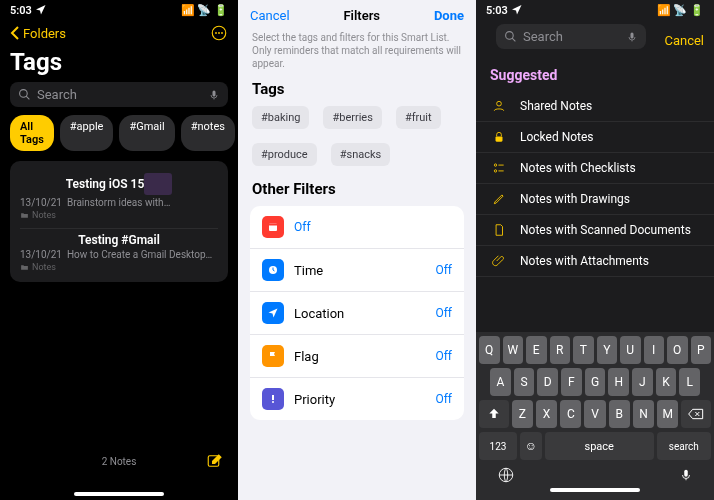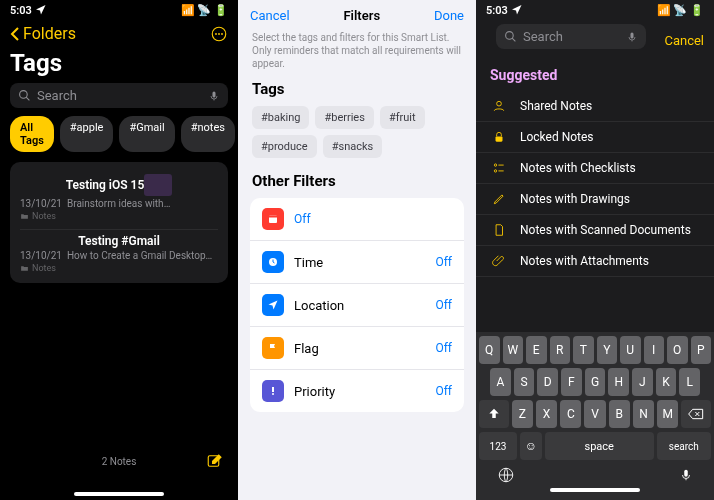--- a/index.html
+++ b/index.html
@@ -17,21 +17,21 @@
   .p2 { width: 238px; background: #f2f2f7; color: #000; }
   .p3 { width: 238px; background: #1c1c1e; color: #fff; }
 
   
   .status { display: flex; justify-content: space-between; align-items: center; padding: 4px 10px; font-size: 11px; font-weight: 600; height: 20px; }
   .status .right { display: flex; gap: 3px; align-items: center; }
   .status svg, .status .glyph { width: 12px; height: 12px; fill: currentColor; }
   .dark .status { color: #fff; }
 
   
-  .p1 .topnav { display: flex; justify-content: space-between; align-items: center; padding: 4px 10px 6px; color: #ffcc00; font-size: 16px; }
+  .p1 .topnav { display: flex; justify-content: space-between; align-items: center; padding: 4px 10px 6px; color: #ffcc00; font-size: 13px; }
   .p1 .back { display: flex; align-items: center; gap: 3px; }
   .p1 h1 { font-size: 24px; font-weight: 700; padding: 0 10px 6px; }
   .p1 .searchbar, .p3 .searchbar { background: #1c1c1e; border-radius: 8px; margin: 0 10px 8px; display: flex; align-items: center; padding: 5px 8px; gap: 6px; color: #8e8e93; font-size: 13px; }
   .p3 .searchbar { background: #2c2c2e; flex: 1; }
   .p1 .tagrow { display: flex; gap: 6px; padding: 0 10px 10px; }
   .p1 .tag { background: #2c2c2e; border-radius: 14px; padding: 5px 10px; font-size: 11px; color: #fff; }
   .p1 .tag.active { background: #ffcc00; color: #000; font-weight: 600; }
   .p1 .notes { background: #1c1c1e; border-radius: 10px; margin: 0 10px; padding: 8px 10px; }
   .p1 .note { padding: 4px 0 8px; border-bottom: 1px solid #2c2c2e; }
   .p1 .note:last-child { border-bottom: none; padding-bottom: 2px; }
@@ -42,21 +42,21 @@
   .p1 .bottom { margin-top: auto; display: flex; justify-content: space-between; align-items: center; padding: 10px 14px 22px; color: #8e8e93; font-size: 10px; }
   .p1 .compose { color: #ffcc00; }
   .p1 .homebar { width: 90px; height: 4px; background: #fff; border-radius: 2px; margin: 0 auto 4px; }
 
   
   .p2 .navbar { display: flex; justify-content: space-between; align-items: center; padding: 8px 12px; font-size: 13px; }
   .p2 .navbar .action { color: #007aff; }
   .p2 .navbar .title { font-weight: 600; }
   .p2 .hint { color: #8e8e93; font-size: 10px; padding: 0 14px 8px; line-height: 1.3; }
   .p2 h2 { font-size: 15px; font-weight: 700; padding: 2px 14px 8px; }
-  .p2 .tagwrap { display: flex; flex-wrap: wrap; gap: 6px; padding: 0 14px 12px; }
+  .p2 .tagwrap { display: flex; flex-wrap: wrap; gap: 14px; padding: 0 14px 12px; }
   .p2 .ltag { background: #e5e5ea; border-radius: 6px; padding: 5px 9px; font-size: 11px; color: #3c3c43; }
   .p2 .filters { background: #fff; border-radius: 10px; margin: 0 12px; }
   .p2 .filter-row { display: flex; align-items: center; gap: 10px; padding: 10px 12px; border-bottom: 1px solid #e5e5ea; font-size: 13px; }
   .p2 .filter-row:last-child { border-bottom: none; }
   .p2 .filter-row .icon { width: 22px; height: 22px; border-radius: 5px; display: flex; align-items: center; justify-content: center; }
   .p2 .filter-row .label { flex: 1; color: #000; }
   .p2 .filter-row .val { color: #007aff; font-size: 12px; }
 
   
   .p3 .searchwrap { display: flex; align-items: center; gap: 8px; padding: 4px 10px 8px; }
@@ -161,21 +161,21 @@
         <path d="M17 3l4 4-9 9H8v-4z" fill="#ffcc00"></path>
       </svg>
   </div>
   <div class="homebar"></div>
 </div>
 
 <div class="panel p2 light">
   <div class="navbar">
     <span class="action">Cancel</span>
     <span class="title">Filters</span>
-    <span class="action" style="font-weight:400">Done</span>
+    <span class="action" style="font-weight:700">Done</span>
   </div>
   <div class="hint">Select the tags and filters for this Smart List. Only reminders that match all requirements will appear.</div>
   <h2>Tags</h2>
   <div class="tagwrap">
     <div class="ltag">#baking</div>
     <div class="ltag">#berries</div>
     <div class="ltag">#fruit</div>
     <div class="ltag">#produce</div>
     <div class="ltag">#snacks</div>
   </div>

